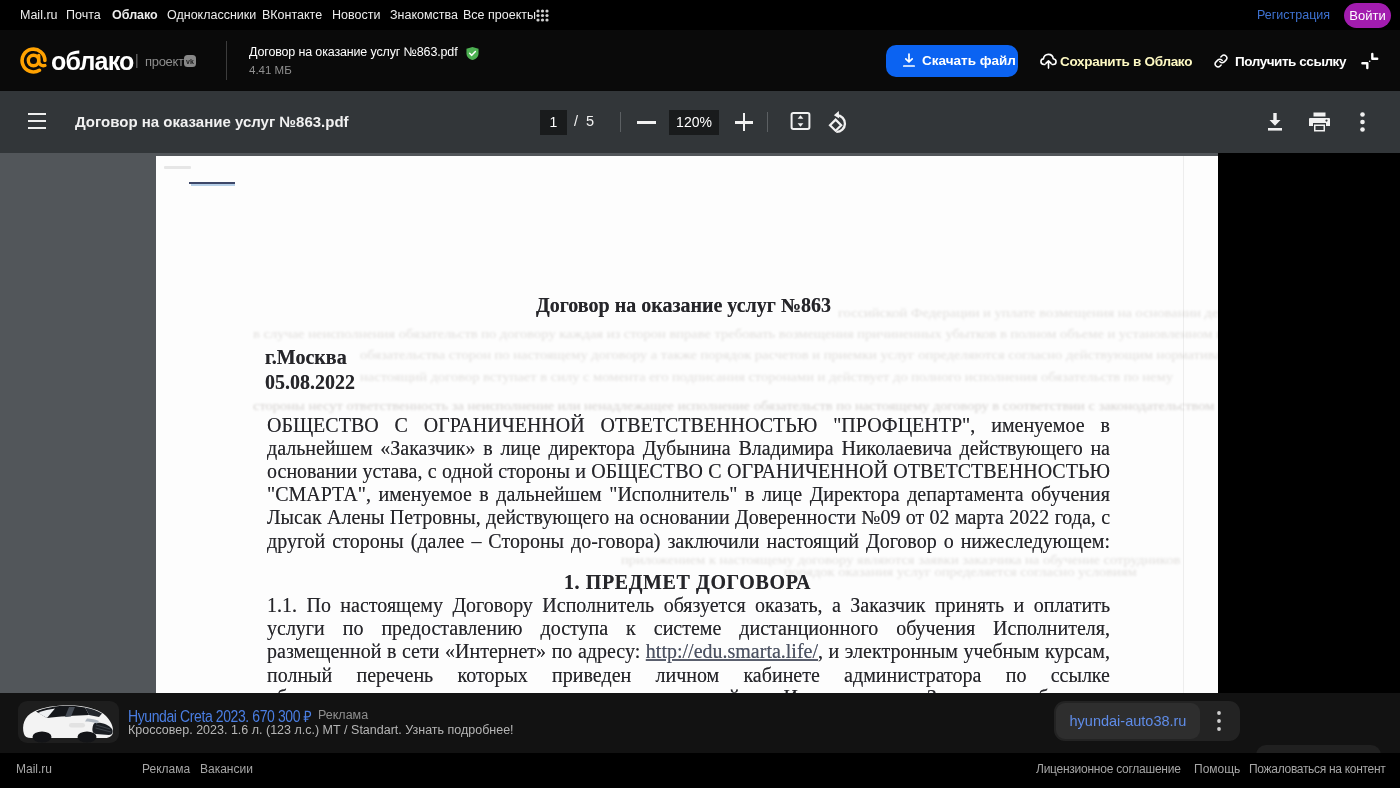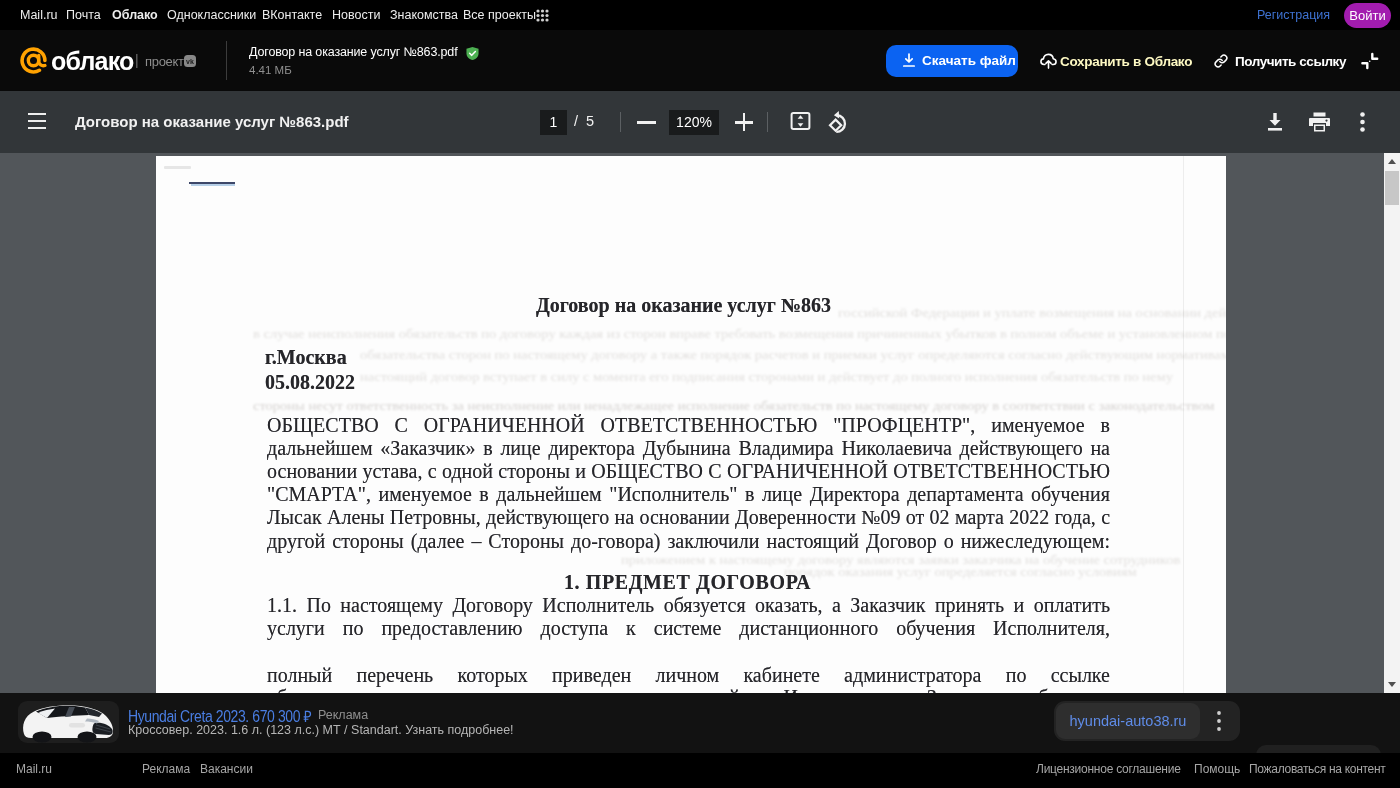--- a/index.html
+++ b/index.html
@@ -14,21 +14,21 @@
   #topbar .blue { color:#3e72d2; }
   #login { position:absolute; left:1344px; top:3px; width:47px; height:25px; line-height:25px; text-align:center; background:#a21caf; color:#fff; font-size:13px; border-radius:13px; }
 
   
   #header { position:absolute; left:0; top:30px; width:1400px; height:61px; background:#0a0a0a; }
 
   
   #toolbar { position:absolute; left:0; top:91px; width:1400px; height:62px; background:#323639; color:#f1f1f1; box-shadow:0 1px 2px rgba(0,0,0,0.35); }
 
   
-  #main { position:absolute; left:0; top:153px; width:1400px; height:540px; background:#52565a; overflow:hidden; }
+  #main { position:absolute; left:0; top:153px; width:1218px; height:540px; background:#52565a; overflow:hidden; }
   #page { position:absolute; left:156px; top:3px; width:1070px; height:1400px; background:#fdfdfd; overflow:hidden; }
 
   
   #adbar { position:absolute; left:0; top:693px; width:1400px; height:60px; background:#121212; }
 
   
   #footer { position:absolute; left:0; top:753px; width:1400px; height:35px; background:#000; }
   #footer .f { position:absolute; top:0; height:35px; line-height:32px; font-size:12px; color:#a6a6a6; white-space:nowrap; }
 
   .doc { font-family:"Liberation Serif", serif; color:#26262a; white-space:nowrap; text-shadow:0 0 0.3px rgba(20,20,30,0.5); }
@@ -168,20 +168,21 @@
     <div class="doc abs" id="p1l1" style="word-spacing:10.9px; left:111px; top:257.5px; font-size:20px;">ОБЩЕСТВО С ОГРАНИЧЕННОЙ ОТВЕТСТВЕННОСТЬЮ "ПРОФЦЕНТР", именуемое в</div>
     <div class="doc abs" id="p1l2" style="word-spacing:2.74px; left:111px; top:280.7px; font-size:20px;">дальнейшем «Заказчик» в лице директора Дубынина Владимира Николаевича действующего на</div>
     <div class="doc abs" id="p1l3" style="word-spacing:0.36px; left:111px; top:304px; font-size:20px;">основании устава, с одной стороны и ОБЩЕСТВО С ОГРАНИЧЕННОЙ ОТВЕТСТВЕННОСТЬЮ</div>
     <div class="doc abs" id="p1l4" style="word-spacing:2.5px; left:111px; top:327px; font-size:20px;">"СМАРТА", именуемое в дальнейшем "Исполнитель" в лице Директора департамента обучения</div>
     <div class="doc abs" id="p1l5" style="word-spacing:0.35px; left:111px; top:350.4px; font-size:20px;">Лысак Алены Петровны, действующего на основании Доверенности №09 от 02 марта 2022 года, с</div>
     <div class="doc abs" id="p1l6" style="word-spacing:1.98px; left:111px; top:373.6px; font-size:20px;">другой стороны (далее – Стороны до-говора) заключили настоящий Договор о нижеследующем:</div>
 
     <div class="doc abs" style="left:408px; top:414.5px; font-size:20px; font-weight:bold; letter-spacing:0.6px;">1. ПРЕДМЕТ ДОГОВОРА</div>
     <div class="doc abs" id="p2l1" style="word-spacing:4.45px; left:111px; top:438px; font-size:20px;">1.1. По настоящему Договору Исполнитель обязуется оказать, а Заказчик принять и оплатить</div>
     <div class="doc abs" id="p2l2" style="word-spacing:12.97px; left:111px; top:461.2px; font-size:20px;">услуги по предоставлению доступа к системе дистанционного обучения Исполнителя,</div>
+    <div class="doc abs" id="p2l3" style="word-spacing:0.57px; left:111px; top:484.4px; font-size:20px;">размещенной в сети «Интернет» по адресу: <span style="color:#4b5263; text-decoration:underline; text-decoration-color:rgba(75,82,99,0.75);">http://edu.smarta.life/</span>, и электронным учебным курсам,</div>
     <div class="doc abs" id="p2l4" style="word-spacing:19.26px; left:111px; top:507.6px; font-size:20px;text-align:right;">полный перечень которых приведен личном кабинете администратора по ссылке</div>
     <div class="doc abs" id="p2l5" style="word-spacing:21.3px; left:111px; top:530px; font-size:20px;">обучающих материалов, размещенных на сайте Исполнителя. Заказчик обязуется</div>
   </div>
 
   <div class="abs" style="left:1384px; top:0; width:16px; height:540px; background:#f3f3f3;">
     <svg class="abs" style="left:4px; top:6px;" width="8" height="5" viewBox="0 0 8 5" fill="#505050">
         <path d="M4 0 L8 5 H0 Z"></path>
       </svg>
     <div class="abs" style="left:1px; top:18px; width:14px; height:34px; background:#c7c7c7;"></div>
     <svg class="abs" style="left:4px; top:529px;" width="8" height="5" viewBox="0 0 8 5" fill="#505050">

